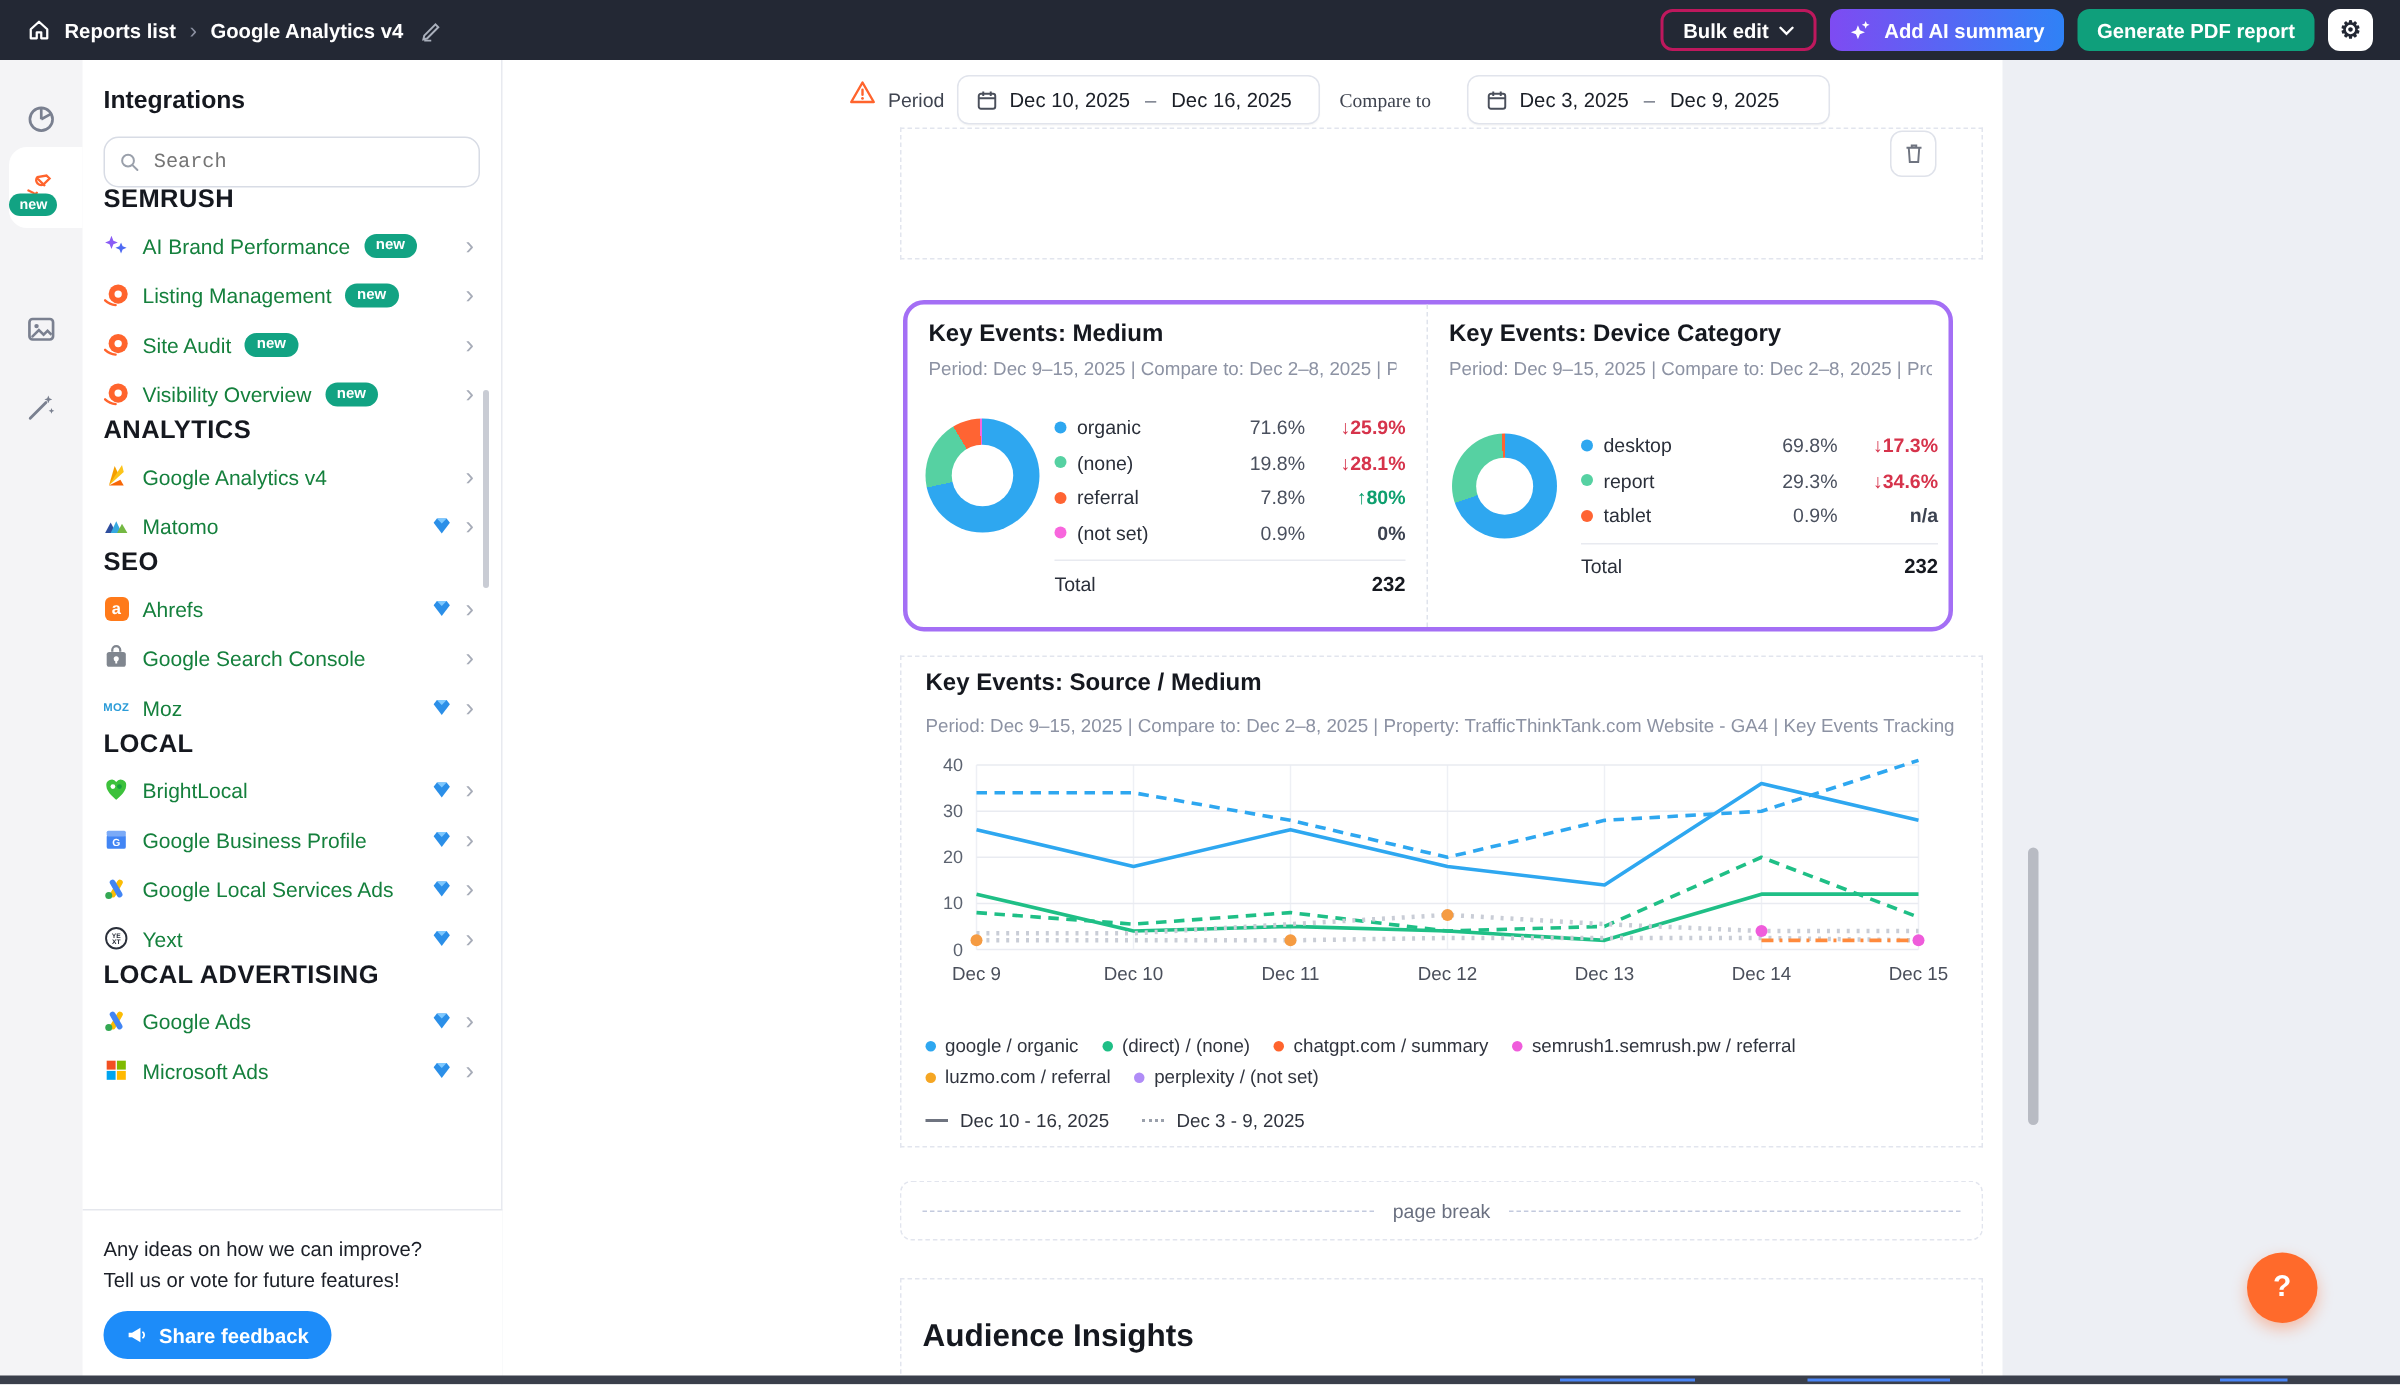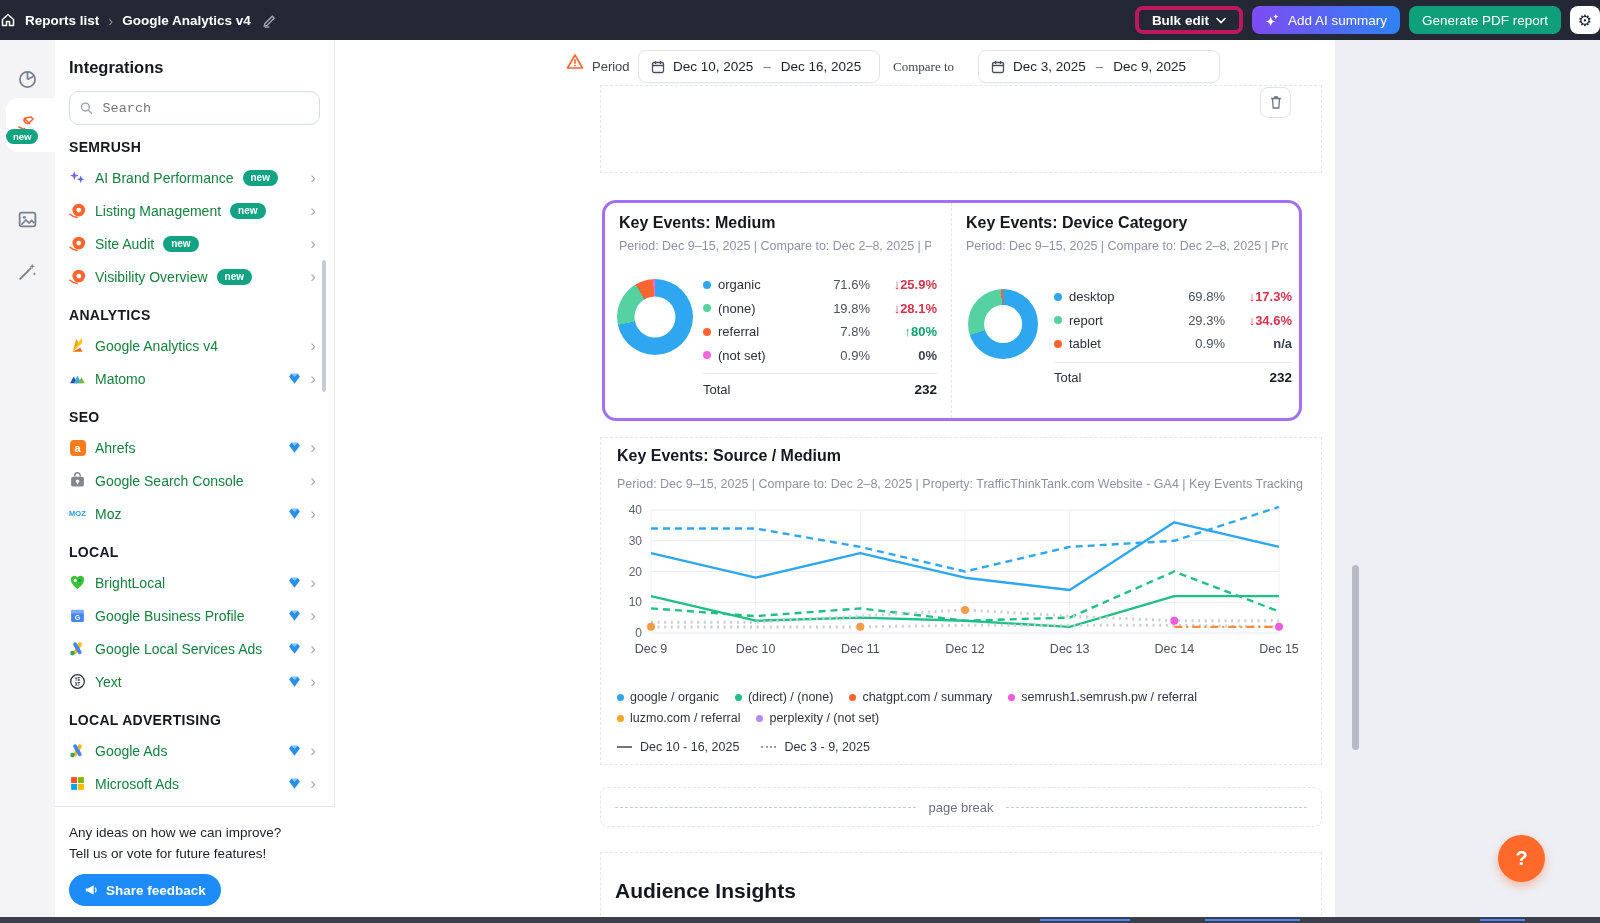--- a/index.html
+++ b/index.html
@@ -1,42 +1,42 @@
 <!DOCTYPE html>
 <html><head>
 <meta charset="utf-8">
 <style>
   html,body{margin:0;padding:0;}
   body{font-family:"Liberation Sans",sans-serif;background:#fff;}
   .page{position:relative;width:1600px;height:923px;overflow:hidden;background:#fff;}
 
   
-  .topbar{position:absolute;left:0;top:0;width:1600px;height:40px;background:#232834;display:flex;align-items:center;padding:0 0;box-sizing:border-box;z-index:30;}
+  .topbar{position:absolute;left:0;top:0;width:1600px;height:40px;background:#232834;display:flex;align-items:center;padding:0 18px;box-sizing:border-box;z-index:30;}
   .crumb{display:flex;align-items:center;gap:9px;color:#fff;font-size:13.5px;font-weight:600;}
   .crumb .sep{color:#8b90a0;font-size:15px;font-weight:400;}
   .tb-right{margin-left:auto;display:flex;align-items:center;gap:9px;}
-  .btn{height:28px;border-radius:8px;display:flex;align-items:center;justify-content:center;font-size:13.5px;font-weight:400;padding:0 13px;box-sizing:border-box;cursor:pointer;}
-  .btn-ghost{border:4px solid #be185d;color:#fff;background:transparent;gap:7px;font-weight:600;}
+  .btn{height:28px;border-radius:8px;display:flex;align-items:center;justify-content:center;font-size:13.5px;font-weight:700;padding:0 13px;box-sizing:border-box;cursor:pointer;}
+  .btn-ghost{border:2px solid #be185d;color:#fff;background:transparent;gap:7px;font-weight:600;}
   .btn-ai{background:linear-gradient(90deg,#7e4bf2,#2f82f6);color:#fff;gap:8px;}
   .btn-green{background:#0f9f7b;color:#fff;}
   .btn-gear{width:30px;height:28px;background:#fff;border-radius:8px;color:#232834;font-size:16px;padding:0;}
 
   
   .rail{position:absolute;left:0;top:40px;width:55px;height:883px;background:#f4f4f6;z-index:5;}
   .rail-item{position:absolute;left:0;width:55px;height:46px;display:flex;align-items:center;justify-content:center;cursor:pointer;}
   .rail-active{position:absolute;left:6px;top:58px;width:49px;height:54px;background:#fff;border-radius:12px 0 0 12px;}
   .rail-badge{position:absolute;left:6px;top:89px;background:#12a383;color:#fff;font-size:9.5px;font-weight:700;padding:2px 7px;border-radius:8px;}
 
   
   .sidebar{position:absolute;left:55px;top:40px;width:280px;height:883px;background:#fff;border-right:1px solid #e8eaf0;box-sizing:border-box;z-index:4;}
   .sb-inner{padding:18px 14px 0 14px;}
   .sb-title{font-size:16.5px;font-weight:700;color:#15181f;margin-bottom:14px;}
   .sb-search{display:flex;align-items:center;gap:8px;height:34px;border:1px solid #d8dce5;border-radius:10px;padding:0 10px;box-sizing:border-box;color:#9aa0ab;}
   .sb-search input{border:0;outline:0;font-size:13.5px;width:100%;font-family:Liberation Mono, monospace;color:#ec4899;}
-  .sec-header{margin-top:14px;height:16px;line-height:16px;font-size:14px;font-weight:700;letter-spacing:.3px;color:#15181f;margin-bottom:6px;}
+  .sec-header{height:16px;line-height:16px;font-size:17px;font-weight:700;letter-spacing:.3px;color:#15181f;margin-bottom:6px;}
   .s-item{height:33px;display:flex;align-items:center;gap:9px;cursor:pointer;padding-right:4px;}
   .s-icon{width:17px;height:17px;display:flex;align-items:center;justify-content:center;flex:none;}
   .s-icon svg{width:17px;height:17px;}
   .s-label{font-size:14px;color:#15803d;white-space:nowrap;}
   .new-badge{background:#12a383;color:#fff;font-size:10px;font-weight:700;padding:2.5px 8px;border-radius:9px;}
   .s-flex{flex:1;}
   .chev{color:#a7acb8;font-size:17px;line-height:1;font-weight:400;}
   .gem{width:13px;height:13px;display:inline-flex;}
   .brand-sq{width:16px;height:16px;border-radius:4px;color:#fff;font-size:11px;font-weight:700;display:flex;align-items:center;justify-content:center;}
   .brand-txt{font-size:7.5px;font-weight:800;color:#2b9cd8;letter-spacing:.2px;}

